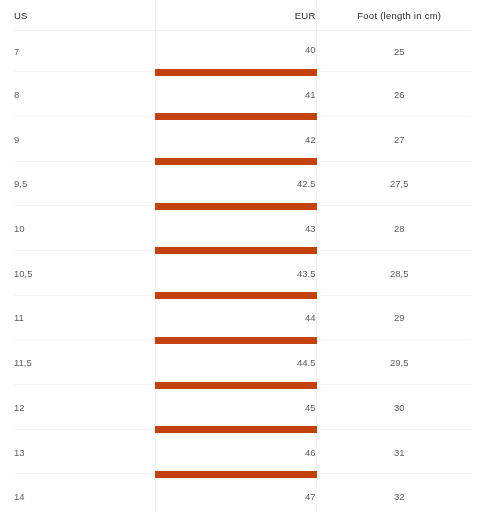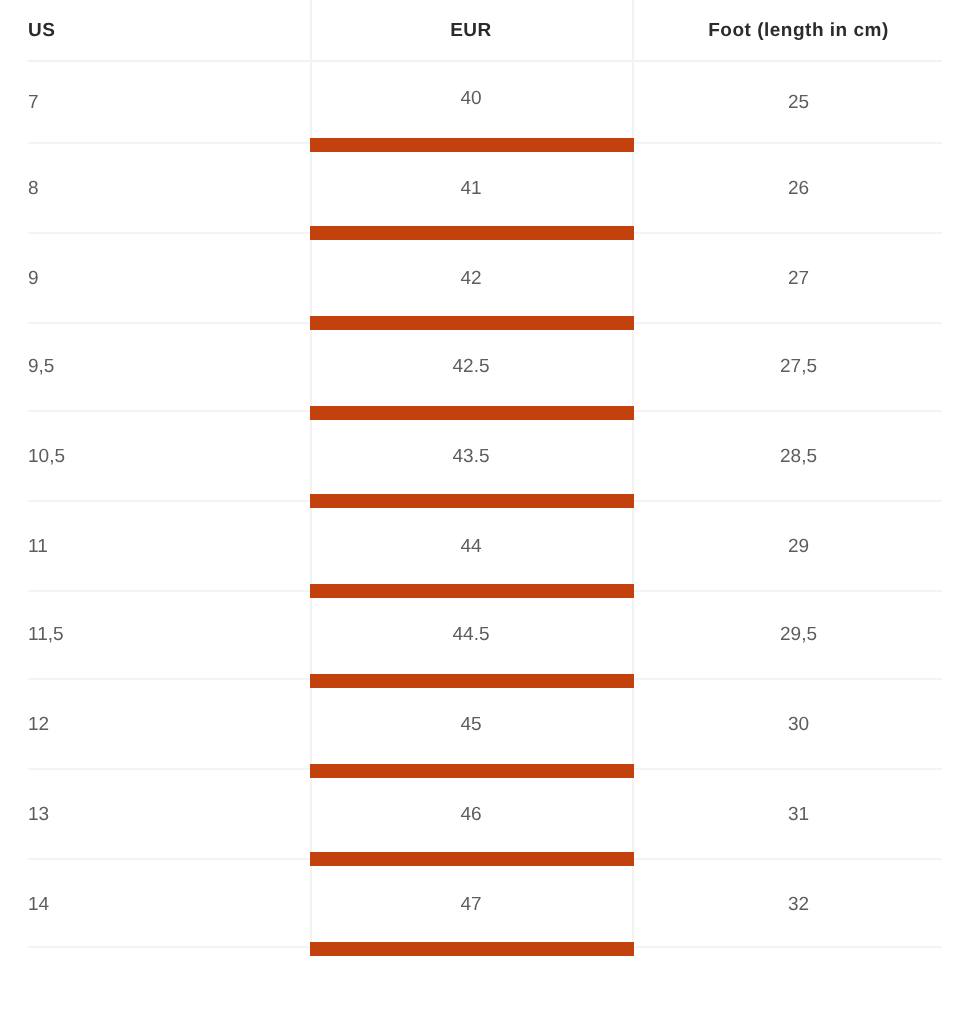--- a/index.html
+++ b/index.html
@@ -21,21 +21,21 @@
     table-layout: fixed;
   }
 
   .size-chart col.col-us   { width: 155px; }
   .size-chart col.col-eur  { width: 161px; }
   .size-chart col.col-foot { width: 166px; }
 
   
   .size-chart thead th {
     font-size: 9.5px;
-    font-weight: 700;
+    font-weight: 400;
     color: #2b2b2b;
     letter-spacing: 0.25px;
     padding: 0;
     height: 30px;
     vertical-align: middle;
     border-bottom: 1px solid #f2f2f2;
     background: #ffffff;
   }
   .size-chart thead th.th-us {
     text-align: left;
@@ -75,20 +75,21 @@
     background-repeat: no-repeat;
   }
   .size-chart tbody td.cell-eur,
   .size-chart tbody td.cell-foot {
     text-align: center;
   }
   
   .size-chart tbody td.cell-eur,
   .size-chart thead th.th-eur {
     border-left: 1px solid #f2f2f2;
+    text-align: right;
   }
   .size-chart tbody td.cell-foot,
   .size-chart thead th.th-foot {
     border-left: 1px solid #f2f2f2;
     margin-top: 36px;
   }
   
   .size-chart tbody td.cell-foot {
     border-bottom: none;
     background-image: linear-gradient(to right, #f4f4f4 0, #f4f4f4 154px, #ffffff 154px, #ffffff 100%);
@@ -135,20 +136,25 @@
         <td class="cell-us">9</td>
         <td class="cell-eur">42</td>
         <td class="cell-foot">27</td>
       </tr>
       <tr>
         <td class="cell-us">9,5</td>
         <td class="cell-eur">42.5</td>
         <td class="cell-foot">27,5</td>
       </tr>
       <tr>
+        <td class="cell-us">10</td>
+        <td class="cell-eur">43</td>
+        <td class="cell-foot">28</td>
+      </tr>
+      <tr>
         <td class="cell-us">10,5</td>
         <td class="cell-eur">43.5</td>
         <td class="cell-foot">28,5</td>
       </tr>
       <tr>
         <td class="cell-us">11</td>
         <td class="cell-eur">44</td>
         <td class="cell-foot">29</td>
       </tr>
       <tr>

